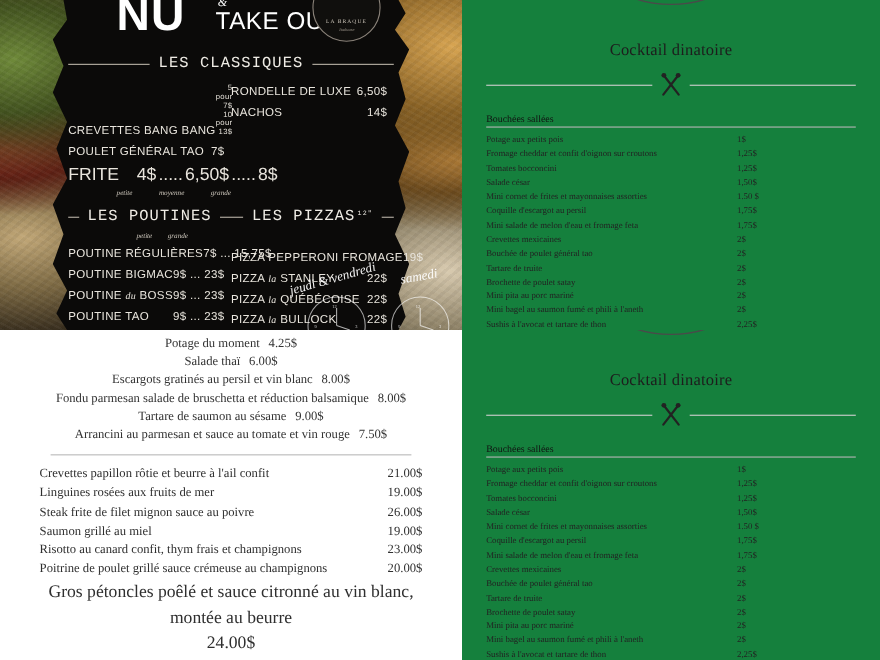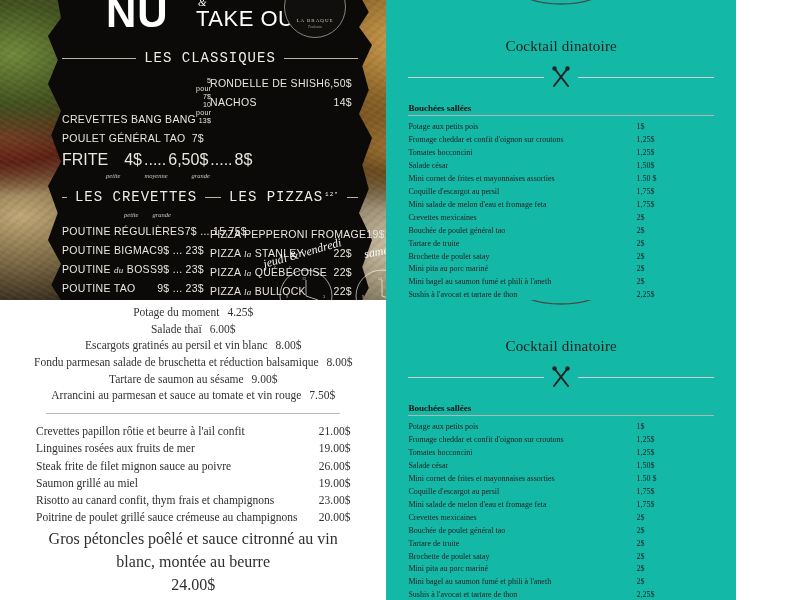--- a/index.html
+++ b/index.html
@@ -6,21 +6,21 @@
   * { box-sizing: border-box; }
   html, body {
     margin: 0; padding: 0;
     width: 800px; height: 600px;
     overflow: hidden;
     background: #ffffff;
     font-family: "Liberation Serif", serif;
   }
   #root {
     position: relative;
-    width: 736px; height: 600px;
+    width: 800px; height: 600px;
     display: flex;
     background: #ffffff;
   }
 
   
   .left-col {
     position: relative;
     width: 420px;
     height: 600px;
     background: #ffffff;
@@ -225,21 +225,21 @@
     text-align: center;
     font-size: 16px;
     line-height: 1.45;
     color: #2f2f2f;
   }
 
   
   .right-col {
     width: 380px;
     height: 600px;
-    background: #14b8a6;
+    background: #15803d;
     overflow: hidden;
     position: relative;
   }
   .cocktail-card {
     position: relative;
     height: 300px;
     overflow: hidden;
     padding: 0 22px;
   }
   .plate-art {
@@ -255,21 +255,21 @@
     letter-spacing: 0.2px;
   }
   .divider-cutlery {
     display: flex; align-items: center;
     gap: 6px; margin: 10px 0 14px 0;
   }
   .divider-cutlery .ln { flex: 1; height: 1px; background: #cfcfcf; }
 
   .cat-title {
     font-family: "Liberation Serif", serif;
-    font-weight: bold;
+    font-weight: normal;
     font-size: 9px;
     color: #111;
     margin-bottom: 2px;
   }
   .cat-rule { height: 1px; background: #b5b5b5; margin-bottom: 5px; }
   .bite-row {
     display: flex;
     font-family: "Liberation Serif", serif;
     font-size: 8px;
     line-height: 1.62;
@@ -329,35 +329,35 @@
             </div>
             <div class="frite-sizes">
               <span class="tiny-label">petite</span>
               <span class="tiny-label">moyenne</span>
               <span class="tiny-label">grande</span>
             </div>
           </div>
 
           <div class="half">
             <div class="dark-row">
-              <span class="nm">RONDELLE DE SHISH</span>
+              <span class="nm">RONDELLE DE LUXE</span>
               <span class="pr">6,50$</span>
             </div>
             <div class="dark-row">
               <span class="nm">NACHOS</span>
               <span class="pr">14$</span>
             </div>
           </div>
         </div>
 
         <div class="split" style="margin-top:4px">
           <div class="half">
             <div class="sec-rule">
               <span class="ln"></span>
-              <span class="tt">LES CREVETTES</span>
+              <span class="tt">LES POUTINES</span>
               <span class="ln"></span>
             </div>
           </div>
           <div class="half">
             <div class="sec-rule">
               <span class="ln"></span>
               <span class="tt"><span>LES PIZZAS</span><span class="sz">12"</span></span>
               <span class="ln"></span>
             </div>
           </div>

